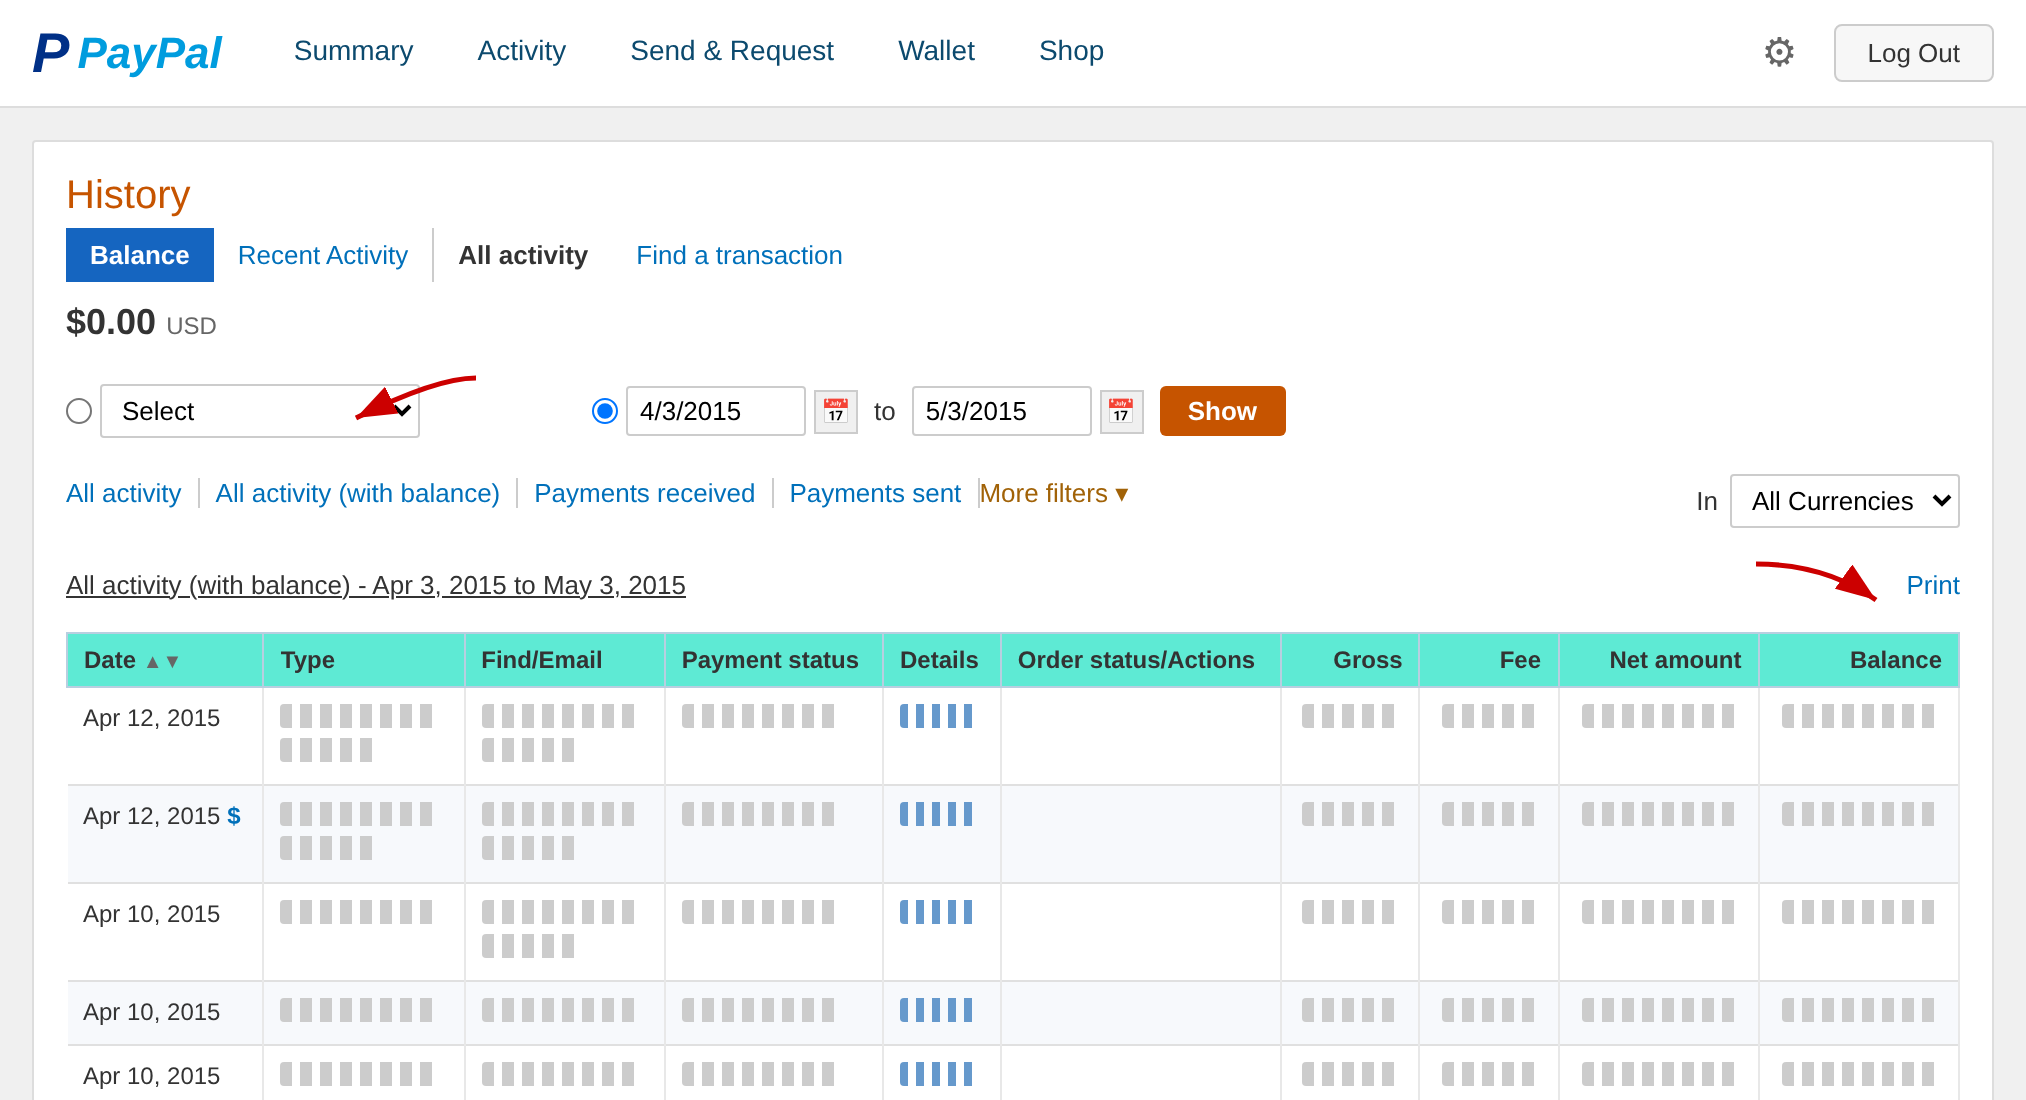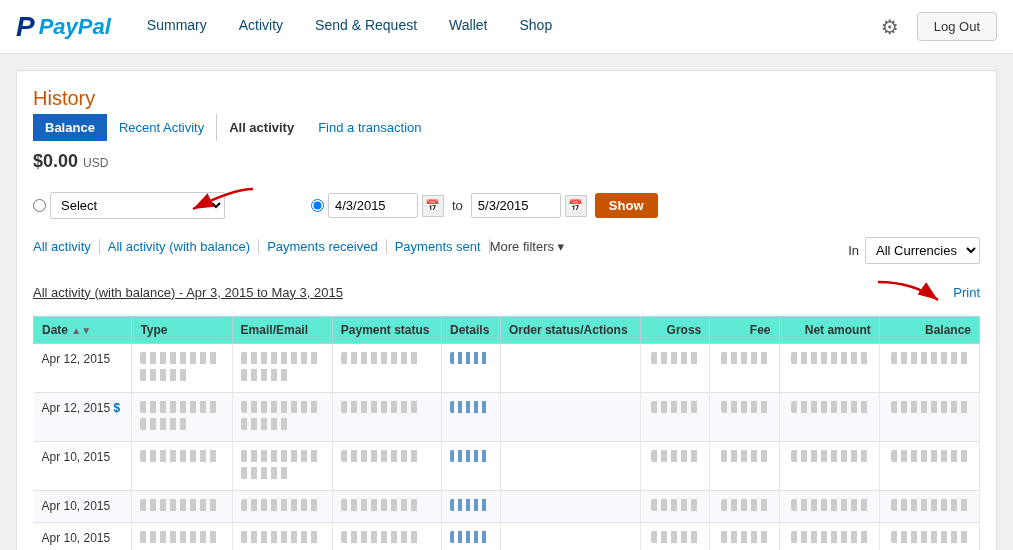--- a/index.html
+++ b/index.html
@@ -148,21 +148,21 @@
     .radio-group {
       display: flex;
       align-items: center;
       gap: 4px;
     }
     .filter-select {
       padding: 4px 6px;
       border: 1px solid #ccc;
       border-radius: 2px;
       font-size: 13px;
-      width: 175px;
+      width: 160px;
       background: #fff;
       cursor: pointer;
     }
     .date-input {
       padding: 4px 6px;
       border: 1px solid #ccc;
       border-radius: 2px;
       font-size: 13px;
       width: 90px;
     }
@@ -312,21 +312,21 @@
       position: relative;
     }
 
     .sort-icon {
       display: inline-block;
       font-size: 10px;
       color: #666;
     }
 
     .more-filters {
-      color: #404040;
+      color: #a16207;
       text-decoration: none;
       font-size: 13px;
       cursor: pointer;
     }
   </style>
 </head>
 <body>
 
 <nav class="topnav">
   <div class="logo-area">
@@ -432,21 +432,21 @@
     </div>
 
     <table class="data-table">
       <thead>
         <tr>
           <th>
             <span>Date</span>
             <span class="sort-icon">▲▼</span>
           </th>
           <th>Type</th>
-          <th>Email/Email</th>
+          <th>Find/Email</th>
           <th>Payment status</th>
           <th>Details</th>
           <th>Order status/Actions</th>
           <th class="right">Gross</th>
           <th class="right">Fee</th>
           <th class="right">Net amount</th>
           <th class="right">Balance</th>
         </tr>
       </thead>
       <tbody>

